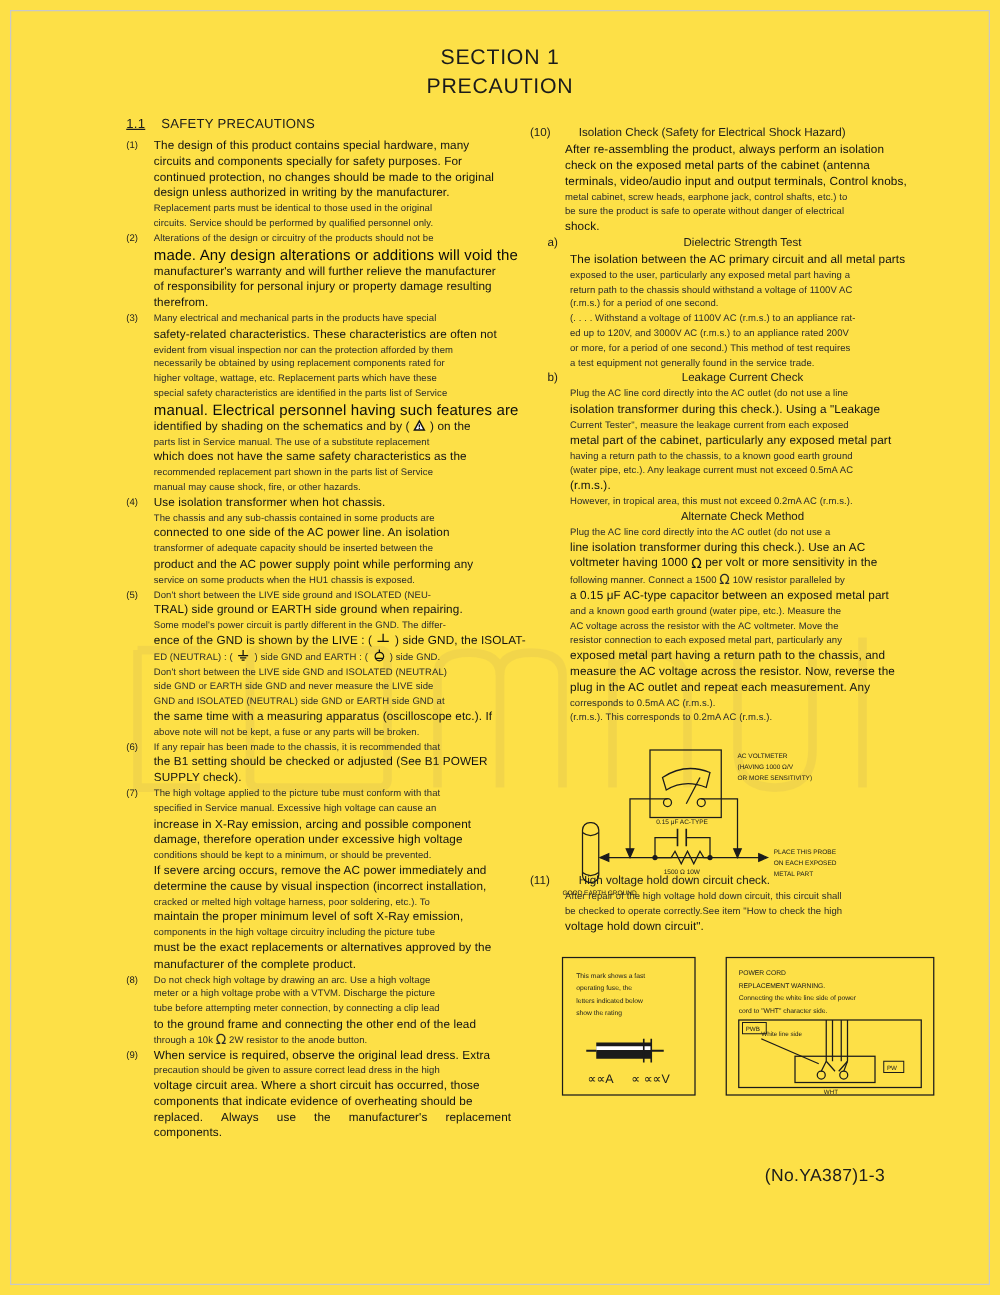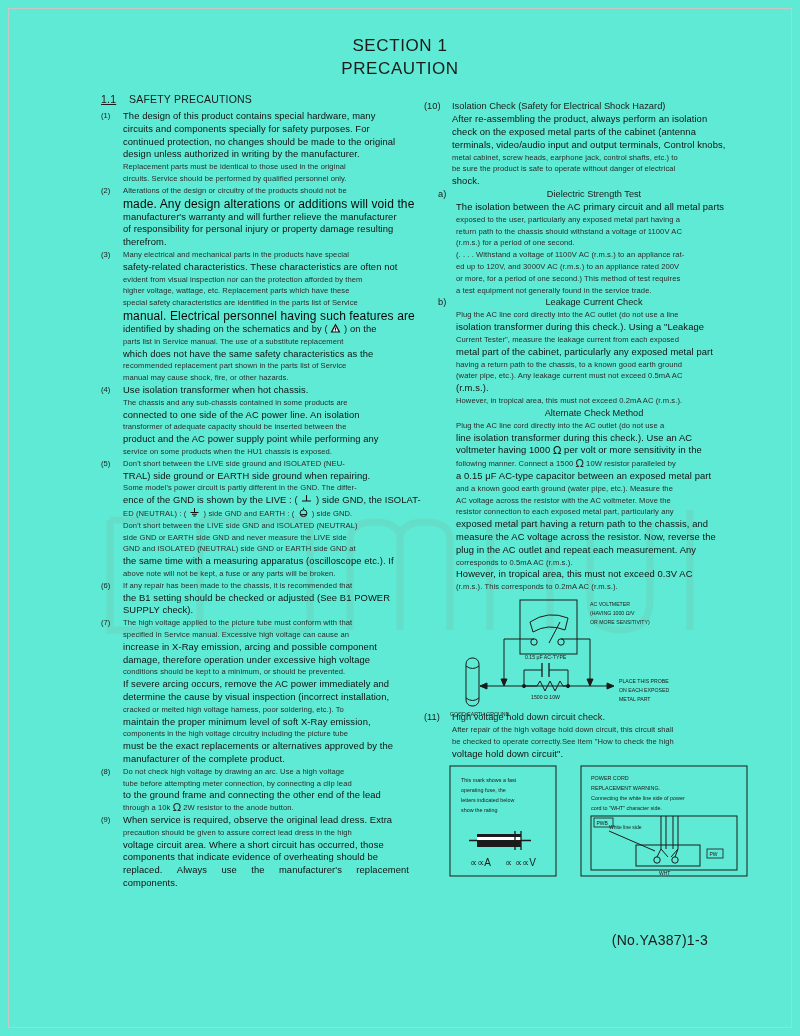--- a/index.html
+++ b/index.html
@@ -4,21 +4,21 @@
 <style>
   html, body {
     margin: 0;
     padding: 0;
     background: #8a8a8a;
   }
   .page {
     position: relative;
     width: 800px;
     height: 1036px;
-    background: #5eead4;
+    background: #fde047;
     margin: 0 auto;
     overflow: hidden;
     font-family: "Liberation Sans", sans-serif;
     color: #1b1b1b;
     box-sizing: border-box;
   }
   .page-border {
     position: absolute;
     left: 8px; top: 8px; right: 8px; bottom: 8px;
     border: 1px solid #c8c8c8;
@@ -114,20 +114,21 @@
   .ln.justify {
     white-space: normal;
     display: flex;
     justify-content: space-between;
   }
 
   .hdr {
     font-size: 9.3px;
     line-height: 13.2px;
     white-space: nowrap;
+    margin-left: 11px;
   }
   .sub-hdr {
     font-size: 9.2px;
     line-height: 13px;
     white-space: nowrap;
     text-align: center;
   }
 
   .warn-tri {
     display: inline-block;
@@ -230,20 +231,21 @@
           <div class="ln b">of responsibility for personal injury or property damage resulting </div>
           <div class="ln b">therefrom. </div>
         </div>
       </div>
       <div class="item">
         <span class="marker">(3)</span>
         <div class="body-lines">
           <div class="ln">Many electrical and mechanical parts in the products have special </div>
           <div class="ln b">safety-related characteristics. These characteristics are often not </div>
           <div class="ln">evident from visual inspection nor can the protection afforded by them </div>
+          <div class="ln">necessarily be obtained by using replacement components rated for </div>
           <div class="ln">higher voltage, wattage, etc. Replacement parts which have these </div>
           <div class="ln">special safety characteristics are identified in the parts list of Service </div>
           <div class="ln bb">manual. Electrical personnel having such features are </div>
           <div class="ln b">identified by shading on the schematics and by ( <span class="warn-tri"><svg viewBox="0 0 12 11">
                 <path d="M6 0.6 L11.4 10.4 L0.6 10.4 Z" fill="#111"></path>
                 <path d="M6 3.2 L9.2 9.2 L2.8 9.2 Z" fill="#fff"></path>
                 <rect x="5.4" y="5.0" width="1.2" height="2.6" fill="#111"></rect>
                 <rect x="5.4" y="8.1" width="1.2" height="1.0" fill="#111"></rect>
               </svg></span> ) on the </div>
           <div class="ln">parts list in Service manual. The use of a substitute replacement </div>
@@ -318,20 +320,21 @@
           <div class="ln b">maintain the proper minimum level of soft X-Ray emission, </div>
           <div class="ln">components in the high voltage circuitry including the picture tube </div>
           <div class="ln b">must be the exact replacements or alternatives approved by the </div>
           <div class="ln b">manufacturer of the complete product. </div>
         </div>
       </div>
       <div class="item">
         <span class="marker">(8)</span>
         <div class="body-lines">
           <div class="ln">Do not check high voltage by drawing an arc. Use a high voltage </div>
+          <div class="ln">meter or a high voltage probe with a VTVM. Discharge the picture </div>
           <div class="ln">tube before attempting meter connection, by connecting a clip lead </div>
           <div class="ln b">to the ground frame and connecting the other end of the lead </div>
           <div class="ln">through a 10k <span class="ohm">Ω</span> 2W resistor to the anode button. </div>
         </div>
       </div>
       <div class="item">
         <span class="marker">(9)</span>
         <div class="body-lines">
           <div class="ln b">When service is required, observe the original lead dress. Extra </div>
           <div class="ln">precaution should be given to assure correct lead dress in the high </div>
@@ -405,21 +408,20 @@
             <div class="ln b">voltmeter having 1000 <span class="ohm">Ω</span> per volt or more sensitivity in the </div>
             <div class="ln">following manner. Connect a 1500 <span class="ohm">Ω</span> 10W resistor paralleled by </div>
             <div class="ln b">a 0.15 μF AC-type capacitor between an exposed metal part </div>
             <div class="ln">and a known good earth ground (water pipe, etc.). Measure the </div>
             <div class="ln">AC voltage across the resistor with the AC voltmeter. Move the </div>
             <div class="ln">resistor connection to each exposed metal part, particularly any </div>
             <div class="ln b">exposed metal part having a return path to the chassis, and </div>
             <div class="ln b">measure the AC voltage across the resistor. Now, reverse the </div>
             <div class="ln b">plug in the AC outlet and repeat each measurement. Any </div>
             <div class="ln">corresponds to 0.5mA AC (r.m.s.). </div>
-            <div class="ln b">However, in tropical area, this must not exceed 0.3V AC </div>
             <div class="ln">(r.m.s.). This corresponds to 0.2mA AC (r.m.s.). </div>
           </div>
         </div>
       </div>
       <div style="height: 118px;"></div>
       <div class="item">
         <span class="marker big">(11)</span>
         <div class="body-lines ind-b">
           <div class="hdr">High voltage hold down circuit check.</div>
           <div class="ln">After repair of the high voltage hold down circuit, this circuit shall </div>

